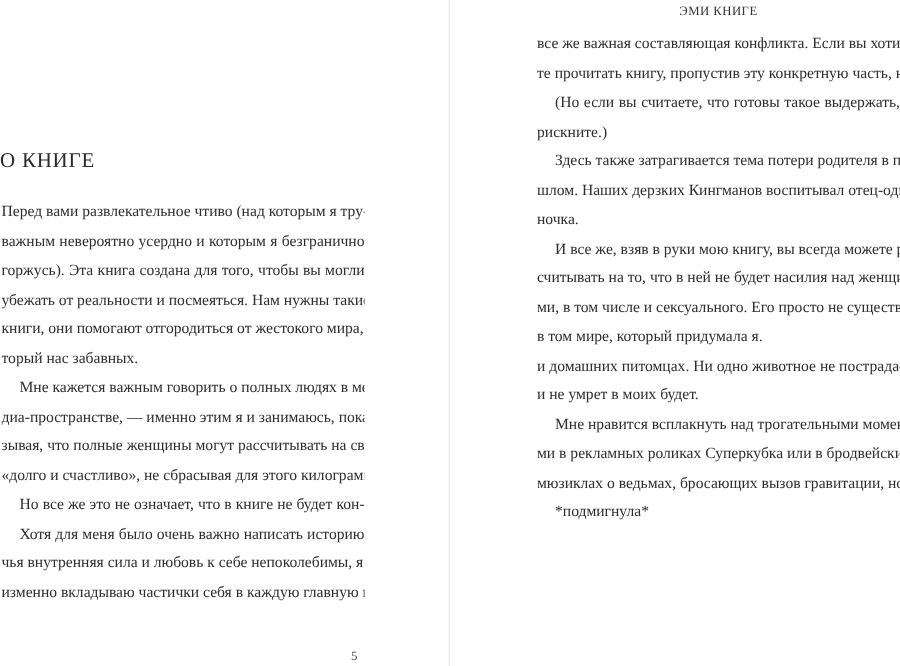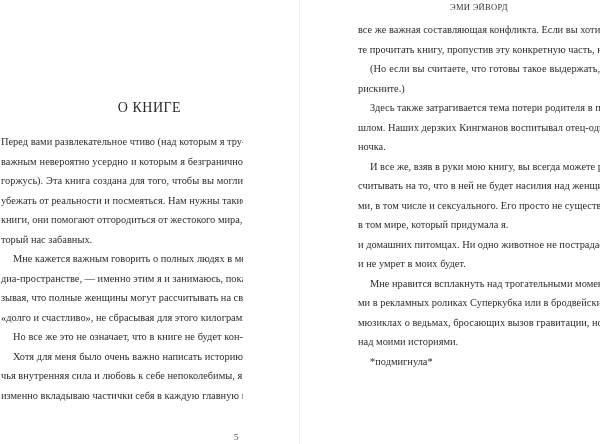--- a/index.html
+++ b/index.html
@@ -19,21 +19,21 @@
   .gutter {
     position: absolute; left: 299px; top: 0; width: 1px; height: 444px;
     background: #eeeeee;
   }
   .running-head {
     position: absolute; top: 2px; left: 58px; width: 242px;
     text-align: center; font-size: 8.5px; letter-spacing: 0.3px; color: #333;
   }
   .chapter-title {
     position: absolute; top: 100px; left: 0; width: 299px;
-    text-align: center; font-size: 14px; letter-spacing: 0.5px; color: #2a2a2a;
+    font-size: 14px; letter-spacing: 0.5px; color: #2a2a2a;
   }
   .text-block {
     position: absolute; font-size: 10.4px; line-height: 19.5px; color: #2e2e2e;
   }
   .text-left { top: 132px; left: 1px; width: 242px; }
   .text-right { top: 20px; left: 58px; width: 242px; }
   .line { white-space: nowrap; text-align: justify; text-align-last: justify; height: 19.5px; overflow: hidden; }
   .line.last { text-align-last: left; }
   .line.indent { padding-left: 12px; }
   .folio {
@@ -60,34 +60,33 @@
       <div class="line indent">Хотя для меня было очень важно написать историю</div>
       <div class="line">чья внутренняя сила и любовь к себе непоколебимы, я не-</div>
       <div class="line">изменно вкладываю частички себя в каждую главную ге-</div>
     </div>
   <div class="folio">5</div>
 </div>
 
 <div class="gutter"></div>
 
 <div class="page page-right">
-  <div class="running-head">ЭМИ ЭЙВОРД</div>
+  <div class="running-head">ЭМИ КНИГЕ</div>
   <div class="text-block text-right" id="right-body">
       <div class="line">все же важная составляющая конфликта. Если вы хоти-</div>
       <div class="line">те прочитать книгу, пропустив эту конкретную часть, не</div>
       <div class="line indent">(Но если вы считаете, что готовы такое выдержать,</div>
       <div class="line last">рискните.)</div>
       <div class="line indent">Здесь также затрагивается тема потери родителя в про-</div>
       <div class="line">шлом. Наших дерзких Кингманов воспитывал отец-оди-</div>
       <div class="line last">ночка.</div>
       <div class="line indent">И все же, взяв в руки мою книгу, вы всегда можете рас-</div>
       <div class="line">считывать на то, что в ней не будет насилия над женщина-</div>
       <div class="line">ми, в том числе и сексуального. Его просто не существует</div>
       <div class="line last">в том мире, который придумала я.</div>
       <div class="line">и домашних питомцах. Ни одно животное не пострадает</div>
       <div class="line last">и не умрет в моих будет.</div>
       <div class="line indent">Мне нравится всплакнуть над трогательными момента-</div>
       <div class="line">ми в рекламных роликах Суперкубка или в бродвейских</div>
       <div class="line">мюзиклах о ведьмах, бросающих вызов гравитации, но не</div>
-      <div class="line last">над моими историями.</div>
       <div class="line indent last">*подмигнула*</div>
     </div>
 </div>
 
 </body></html>

